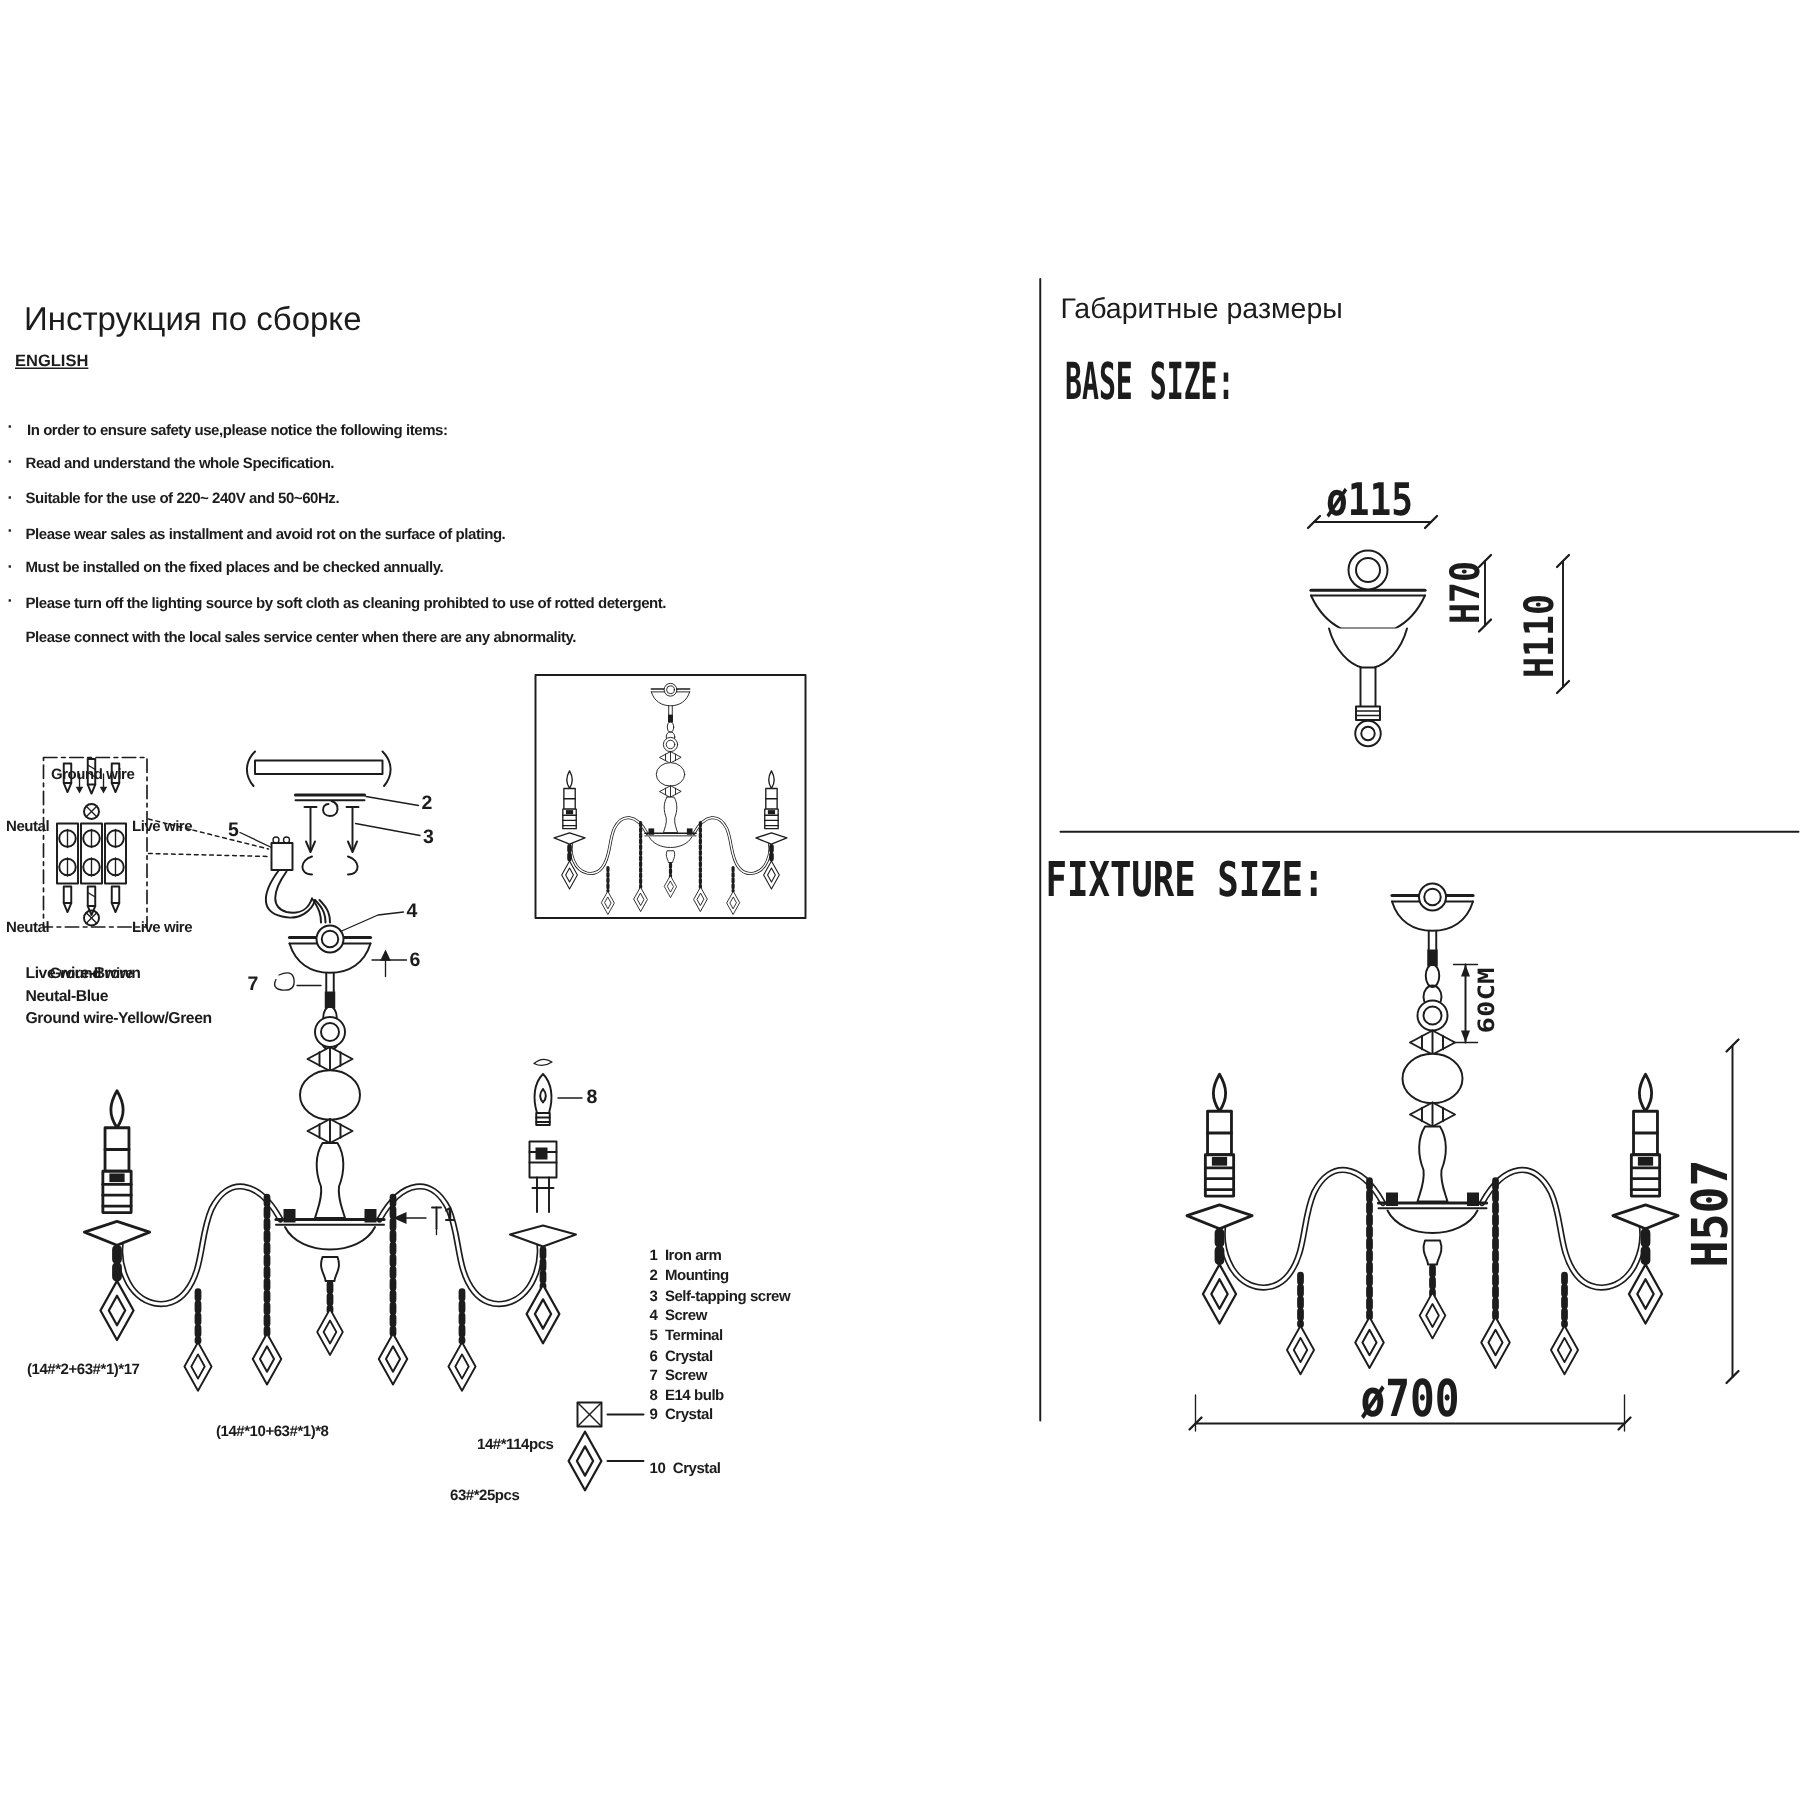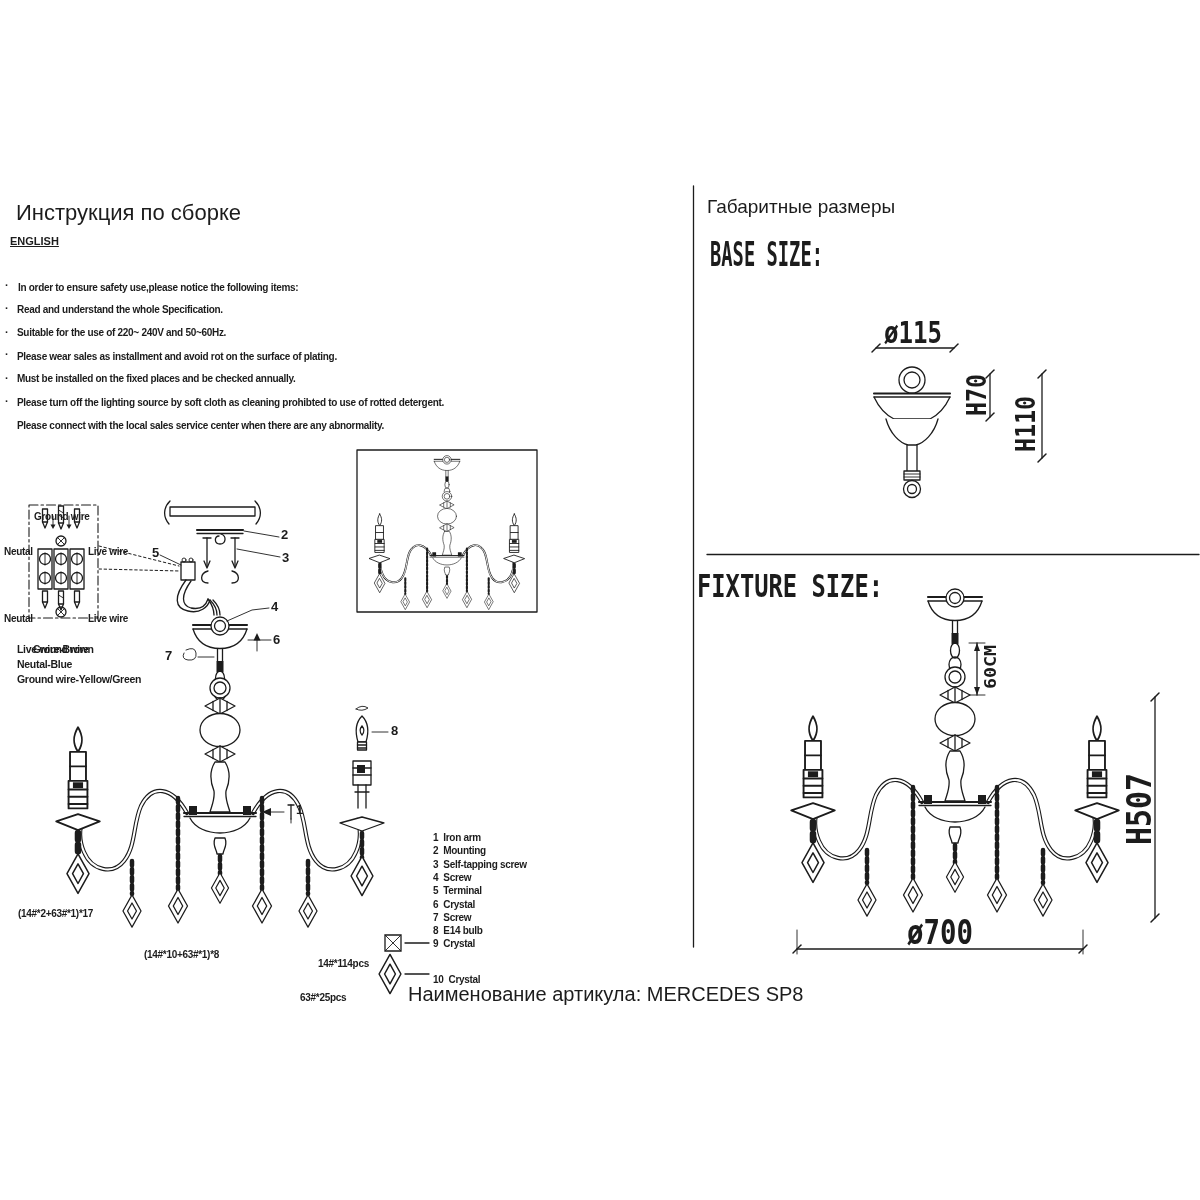--- a/index.html
+++ b/index.html
@@ -404,15 +404,14 @@
     </div>
   <div class="t prow" style="left:433px;top:974px">
     <span>10</span>
       <span>Crystal</span>
     </div>
 
   <span class="t eng" style="left:318px;top:934px">14#*114pcs</span>
   <span class="t eng" style="left:300px;top:968px">63#*25pcs</span>
 
   <span class="t ru-sub" style="left:707px;top:196px">Габаритные размеры</span>
-  <span class="t ru-footer" style="left:408px;top:983px">Наименование артикула: MERCEDES SP8</span>
 
 </div>
 
 </body></html>

